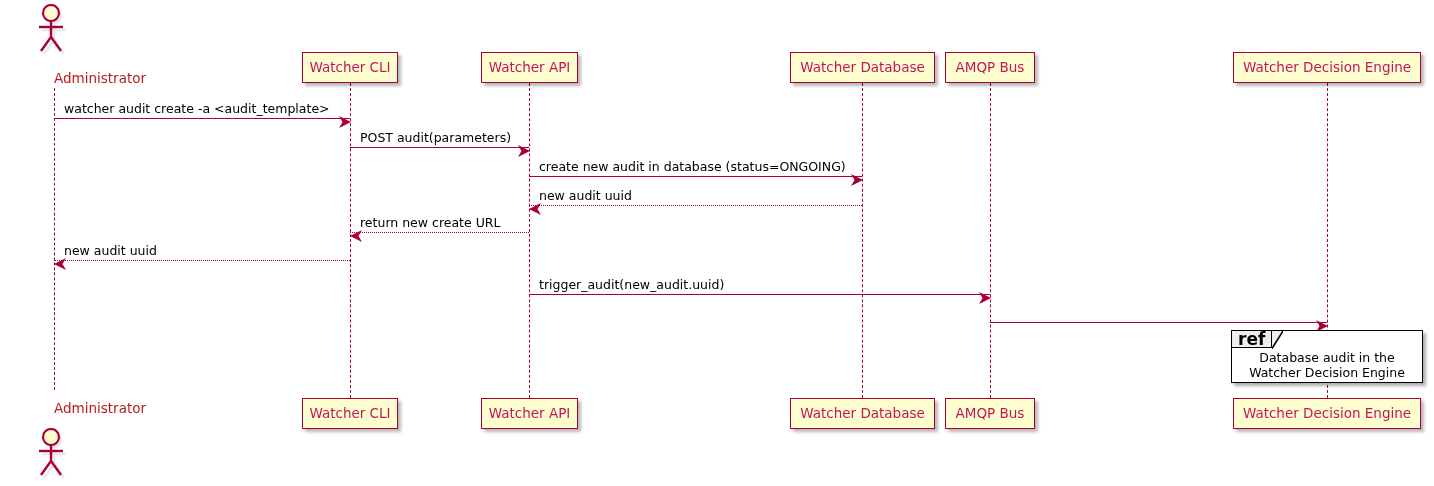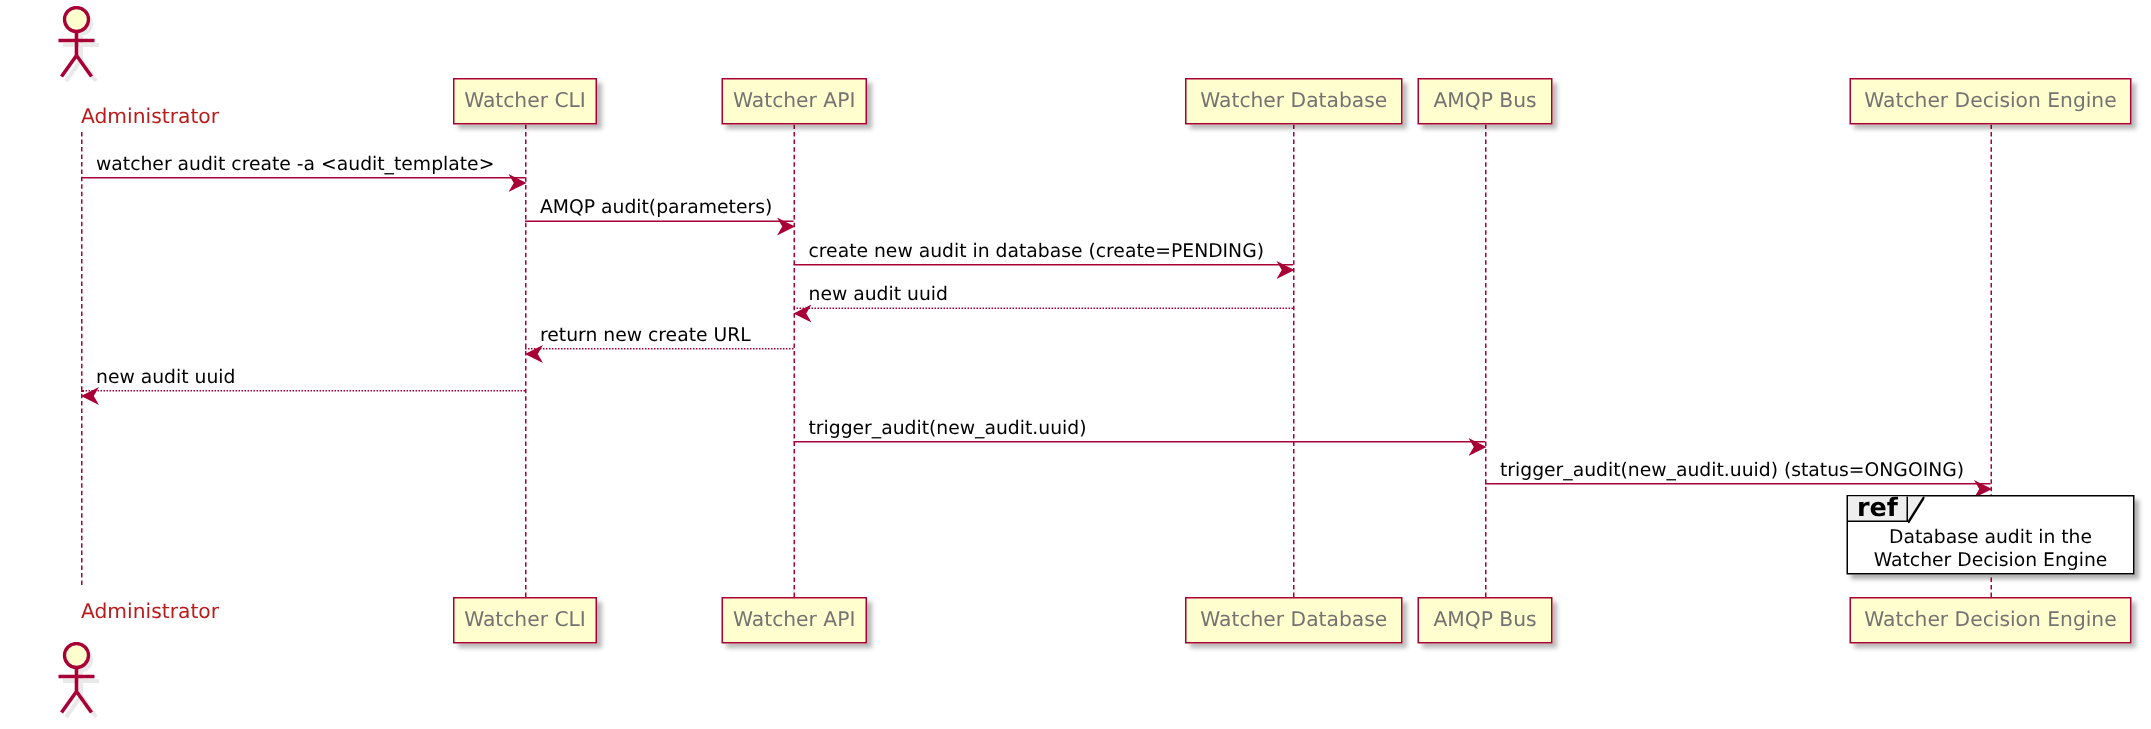--- a/index.html
+++ b/index.html
@@ -23,21 +23,21 @@
     width: 0;
     border-left: 1px dashed #A80036;
     z-index: 1;
   }
   
   .participant {
     position: absolute;
     box-sizing: border-box;
     background: #FEFECE;
     border: 1.5px solid #A80036;
-    color: #737373;
+    color: #be185d;
     font-size: 13.5px;
     line-height: 1;
     display: flex;
     align-items: center;
     justify-content: center;
     white-space: nowrap;
     box-shadow: 3px 3px 3px rgba(0,0,0,0.28);
     z-index: 4;
   }
   
@@ -165,26 +165,26 @@
     <div class="participant" style="left: 1233px; top: 398px; width: 188px; height: 31px;">Watcher Decision Engine</div>
     <div class="msg" style="left: 54px; top: 118px; width: 296px;"></div>
     <div class="arrowhead" style="left: 339px; top: 112.5px; width: 12px; height: 12px;"><svg width="12" height="12" viewBox="0 0 12 12">
         <path d="M0 0 L12 6 L0 12 L3.5 6 Z" fill="#A80036"></path>
       </svg></div>
     <div class="msg-label" style="left: 64px; top: 103px;">watcher audit create -a &lt;audit_template&gt;</div>
     <div class="msg" style="left: 350px; top: 147px; width: 179px;"></div>
     <div class="arrowhead" style="left: 518px; top: 141.5px; width: 12px; height: 12px;"><svg width="12" height="12" viewBox="0 0 12 12">
         <path d="M0 0 L12 6 L0 12 L3.5 6 Z" fill="#A80036"></path>
       </svg></div>
-    <div class="msg-label" style="left: 360px; top: 132px;">AMQP audit(parameters)</div>
+    <div class="msg-label" style="left: 360px; top: 132px;">POST audit(parameters)</div>
     <div class="msg" style="left: 529px; top: 176px; width: 333px;"></div>
     <div class="arrowhead" style="left: 851px; top: 170.5px; width: 12px; height: 12px;"><svg width="12" height="12" viewBox="0 0 12 12">
         <path d="M0 0 L12 6 L0 12 L3.5 6 Z" fill="#A80036"></path>
       </svg></div>
-    <div class="msg-label" style="left: 539px; top: 161px;">create new audit in database (create=PENDING)</div>
+    <div class="msg-label" style="left: 539px; top: 161px;">create new audit in database (status=ONGOING)</div>
     <div class="msg dotted" style="left: 529px; top: 205px; width: 333px;"></div>
     <div class="arrowhead" style="left: 529px; top: 199.5px; width: 12px; height: 12px;"><svg width="12" height="12" viewBox="0 0 12 12">
         <path d="M12 0 L0 6 L12 12 L8.5 6 Z" fill="#A80036"></path>
       </svg></div>
     <div class="msg-label" style="left: 539px; top: 190px;">new audit uuid</div>
     <div class="msg dotted" style="left: 350px; top: 232px; width: 179px;"></div>
     <div class="arrowhead" style="left: 350px; top: 226.5px; width: 12px; height: 12px;"><svg width="12" height="12" viewBox="0 0 12 12">
         <path d="M12 0 L0 6 L12 12 L8.5 6 Z" fill="#A80036"></path>
       </svg></div>
     <div class="msg-label" style="left: 360px; top: 217px;">return new create URL</div>
@@ -195,21 +195,20 @@
     <div class="msg-label" style="left: 64px; top: 245px;">new audit uuid</div>
     <div class="msg" style="left: 529px; top: 294px; width: 461px;"></div>
     <div class="arrowhead" style="left: 979px; top: 288.5px; width: 12px; height: 12px;"><svg width="12" height="12" viewBox="0 0 12 12">
         <path d="M0 0 L12 6 L0 12 L3.5 6 Z" fill="#A80036"></path>
       </svg></div>
     <div class="msg-label" style="left: 539px; top: 279px;">trigger_audit(new_audit.uuid)</div>
     <div class="msg" style="left: 990px; top: 322px; width: 337px;"></div>
     <div class="arrowhead" style="left: 1316px; top: 316.5px; width: 12px; height: 12px;"><svg width="12" height="12" viewBox="0 0 12 12">
         <path d="M0 0 L12 6 L0 12 L3.5 6 Z" fill="#A80036"></path>
       </svg></div>
-    <div class="msg-label" style="left: 1000px; top: 307px;">trigger_audit(new_audit.uuid) (status=ONGOING)</div>
     <div class="ref-box" style="left: 1231px; top: 330px; width: 192px; height: 53px;">
       <div class="ref-tab" style="width: 40px;">ref</div>
       <div style="position: absolute; left: 40px; top: 0px; width: 11px; height: 18px;"><svg width="11" height="18" viewBox="0 0 11 18">
           <path d="M0 0 L11 0 L0 17.5 Z" fill="#EEEEEE" stroke="none"></path>
           <path d="M11 0 L0 17.5" stroke="#000" stroke-width="1.6" fill="none"></path>
         </svg></div>
       <div class="ref-body">
         <div>Database audit in the</div>
         <div>Watcher Decision Engine</div>
       </div>

